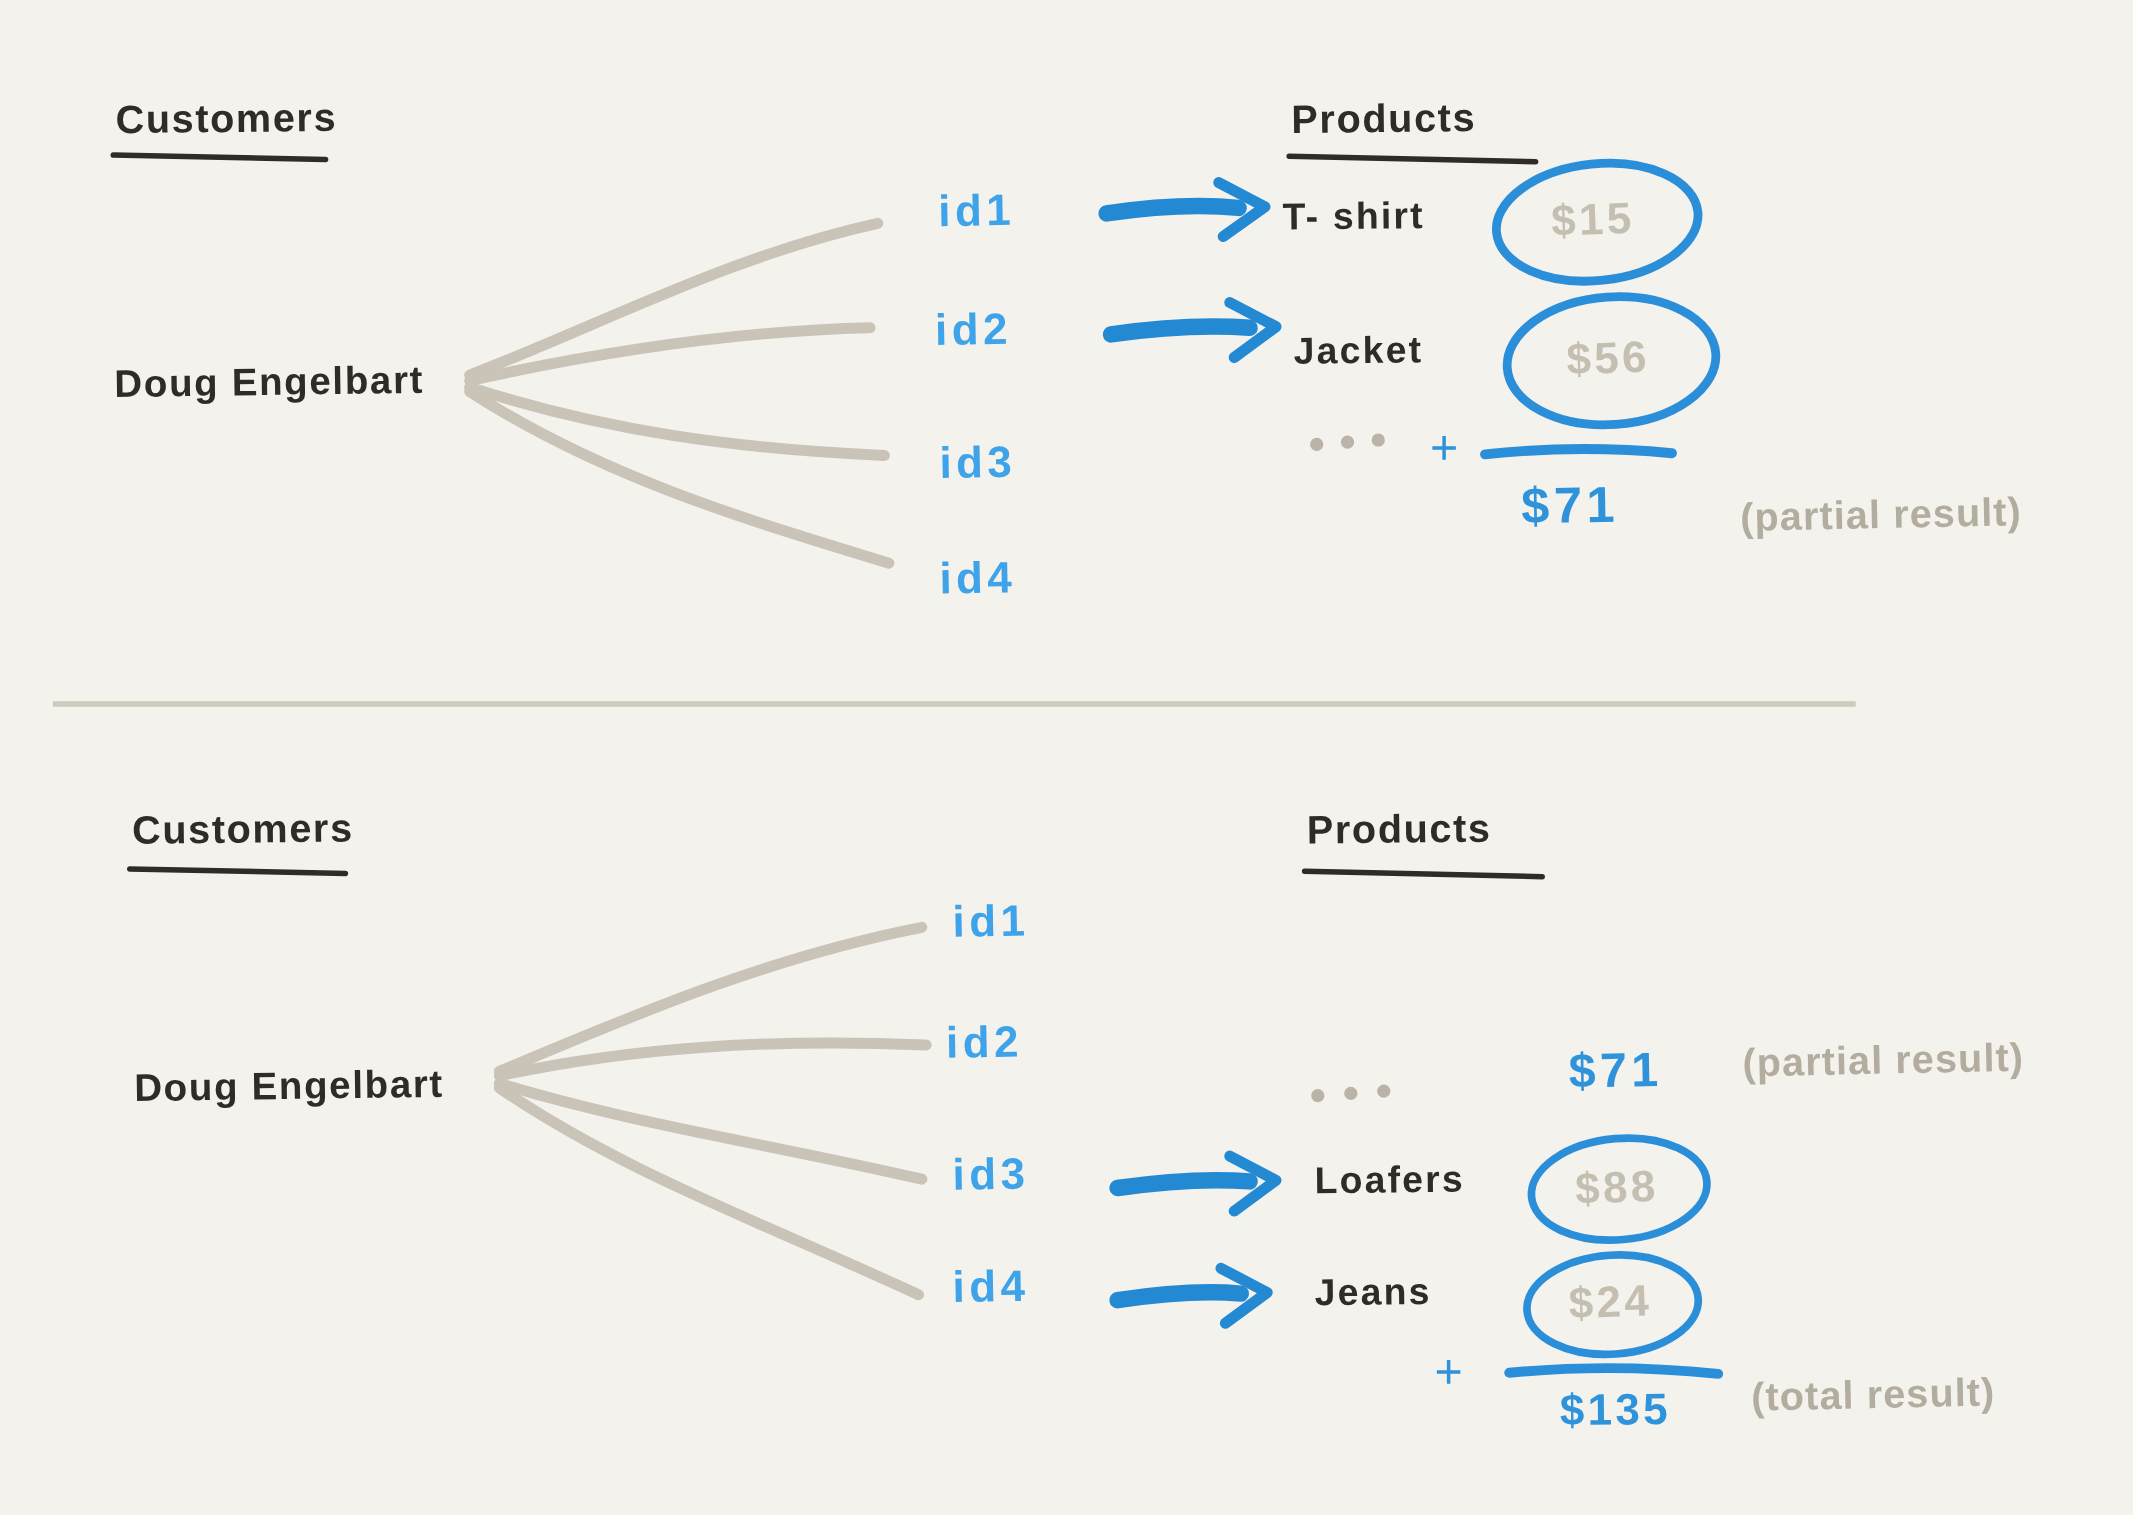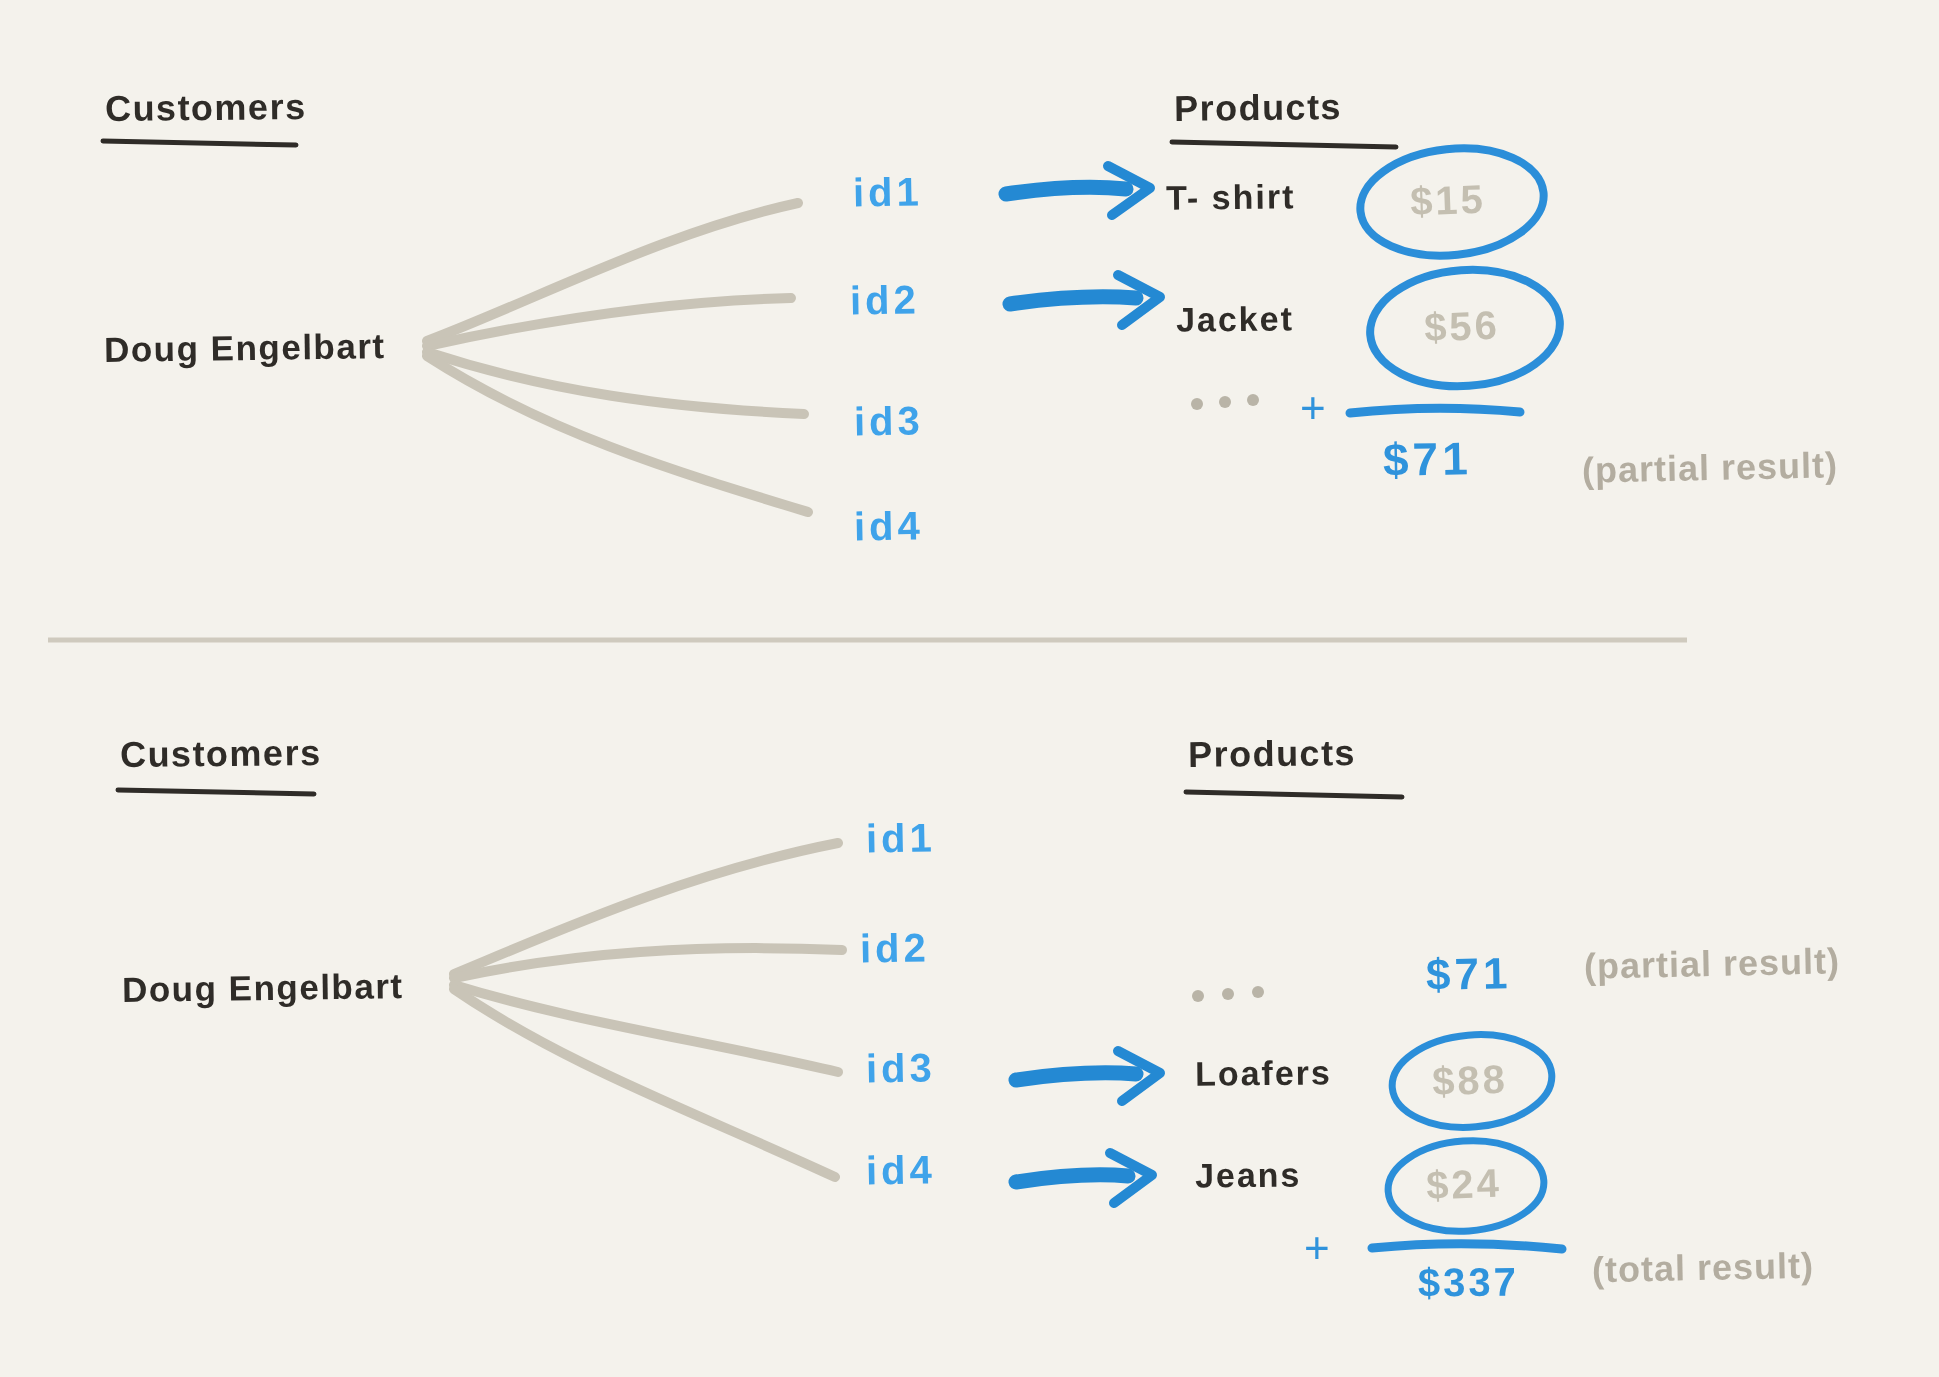--- a/index.html
+++ b/index.html
@@ -123,16 +123,16 @@
   <div class="txt blue sum" style="left:1426px;top:952px;font-size:44px;">$71</div>
   <div class="txt note" style="left:1584px;top:946px;">(partial result)</div>
 
   <div class="txt ink product" style="left:1195px;top:1056px;">Loafers</div>
   <div class="txt price" style="left:1420px;top:1060px;">$88</div>
 
   <div class="txt ink product" style="left:1195px;top:1158px;">Jeans</div>
   <div class="txt price" style="left:1414px;top:1164px;">$24</div>
 
   <div class="txt blue plus" style="left:1304px;top:1226px;">+</div>
-  <div class="txt blue sum2" style="left:1418px;top:1262px;">$337</div>
+  <div class="txt blue sum2" style="left:1418px;top:1262px;">$135</div>
   <div class="txt note" style="left:1592px;top:1250px;">(total result)</div>
 
 </div>
 
 </body></html>

